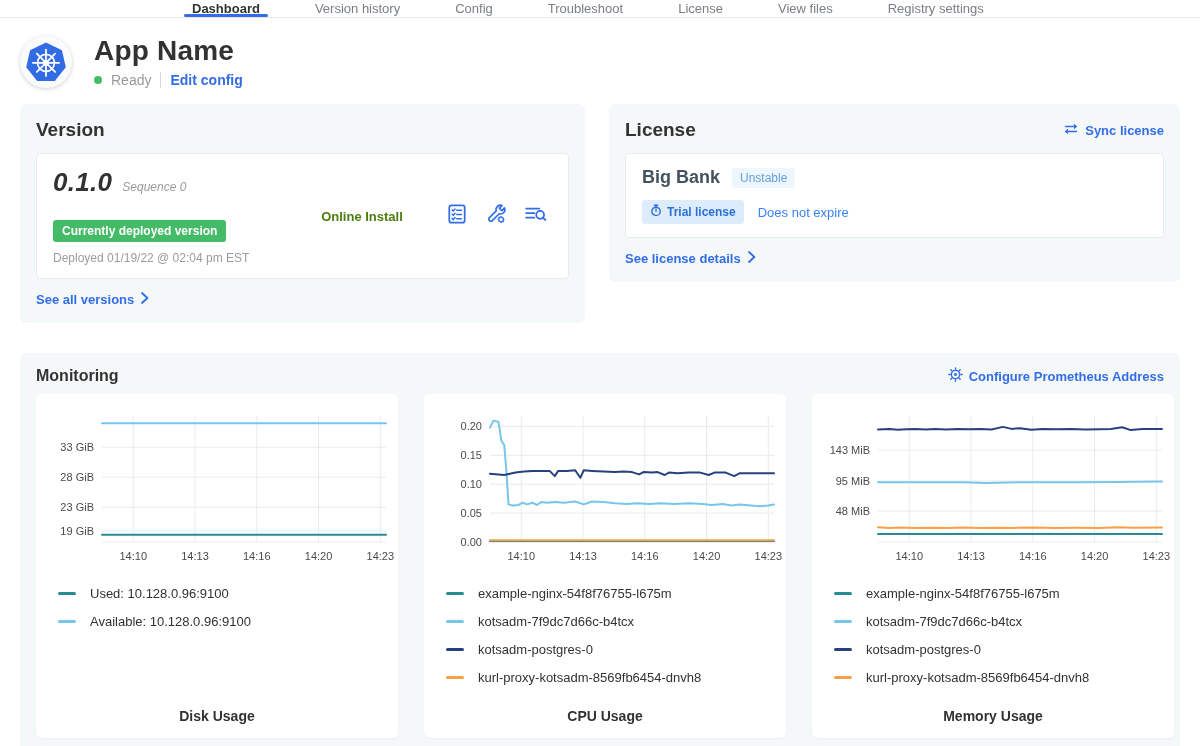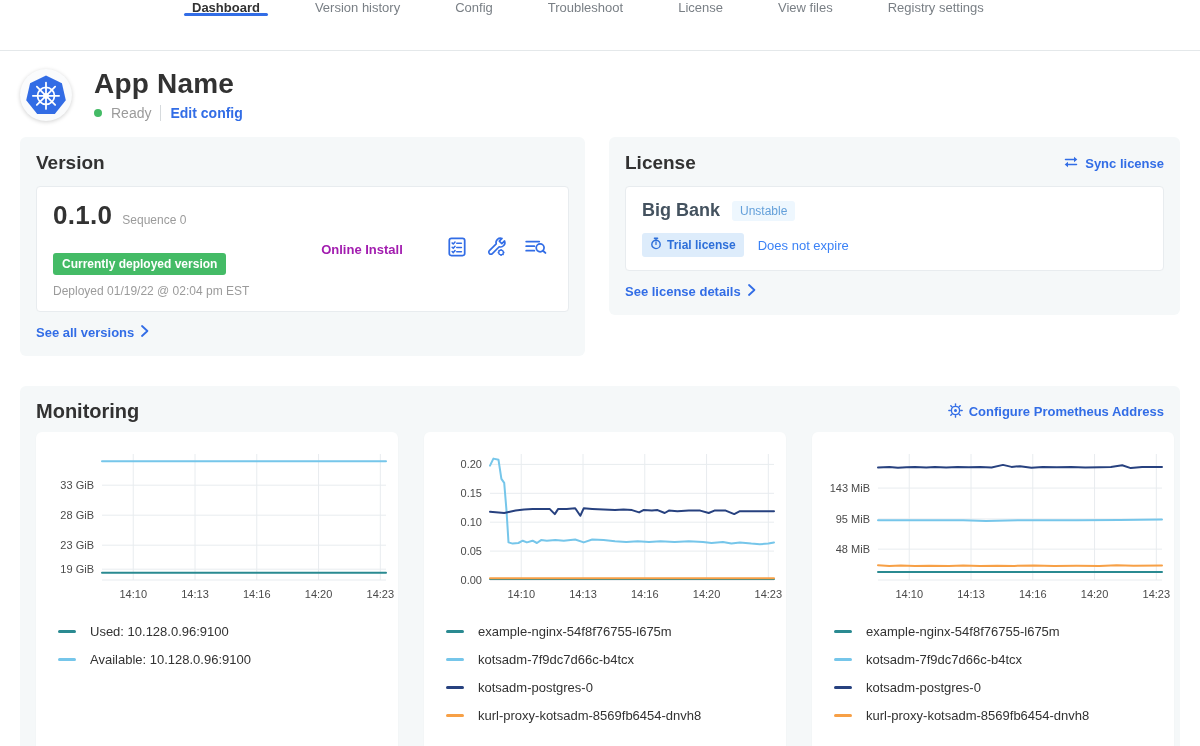--- a/index.html
+++ b/index.html
@@ -1,20 +1,20 @@
 <!DOCTYPE html>
 <html><head>
 <meta charset="utf-8">
 <style>
   html,body{margin:0;padding:0;width:1200px;height:746px;background:#ffffff;
     font-family:"Liberation Sans", sans-serif;color:#323232;overflow:hidden;}
   a{text-decoration:none;cursor:pointer;}
   
-  .topnav{display:flex;align-items:flex-start;gap:55px;padding:0 0 0 192px;
-    border-bottom:1px solid #e4e8ea;background:#fff;height:51px;box-sizing:border-box;}
+  .topnav{display:flex;align-items:center;gap:55px;padding:0 0 0 192px;
+    border-bottom:1px solid #e4e8ea;background:#fff;height:18px;box-sizing:border-box;}
   .tab{position:relative;display:flex;align-items:center;font-size:13px;color:#797f85;cursor:pointer;}
   .tab.active{color:#323232;font-weight:bold;}
   .tab.active::after{content:"";position:absolute;left:-8px;right:-8px;bottom:-1px;height:3px;
     background:#326de6;border-radius:2px;}
   
   .app-header{display:flex;align-items:center;gap:22px;padding:18px 20px 14px 20px;}
   .app-icon{width:52px;height:52px;border-radius:50%;background:#fafbfc;
     box-shadow:0 1px 4px rgba(0,0,0,0.18);display:flex;align-items:center;justify-content:center;}
   .app-title{font-size:28px;font-weight:bold;margin:0;line-height:30px;letter-spacing:0.2px;}
   .app-sub{display:flex;align-items:center;gap:9px;margin-top:6px;}
@@ -27,44 +27,44 @@
   .card{background:#f5f8f9;border-radius:6px;padding:15px 16px;box-sizing:border-box;}
   .version-card{width:565px;}
   .license-card{flex:1;}
   .card-head{display:flex;align-items:center;justify-content:space-between;}
   .card-head h2{font-size:19px;margin:0;font-weight:bold;}
   .head-links{display:flex;align-items:center;gap:22px;}
   .icon-link{display:flex;align-items:center;gap:6px;font-size:13px;font-weight:bold;color:#326de6;}
   .inner-box{background:#fff;border:1px solid #e8ecef;border-radius:4px;margin-top:12px;
     padding:13px 16px;display:flex;align-items:center;}
   .ver-left{min-width:225px;}
-  .ver-row{display:flex;align-items:baseline;gap:10px;}
+  .ver-row{display:flex;align-items:baseline;gap:10px;font-style:italic;}
   .ver-num{font-size:26px;font-weight:bold;letter-spacing:0.3px;}
   .seq{font-size:12px;color:#9b9b9b;}
   .badge-green{display:inline-block;background:#44bb66;color:#fff;font-size:12px;font-weight:bold;
     padding:4px 9px;border-radius:3px;margin-top:22px;}
   .deployed{font-size:12px;color:#9b9b9b;margin-top:9px;}
-  .install-type{flex:1;text-align:center;font-size:13px;font-weight:bold;color:#a21caf;}
+  .install-type{flex:1;text-align:center;font-size:13px;font-weight:bold;color:#4d7c0f;}
   .ver-icons{display:flex;align-items:center;gap:17px;padding-right:4px;}
   .ver-icons svg{cursor:pointer;}
   .see-link{display:inline-flex;align-items:center;gap:7px;margin-top:13px;font-size:13px;
     font-weight:bold;color:#326de6;}
   .cust-row{display:flex;align-items:center;gap:12px;}
   .cust-name{font-size:18px;font-weight:bold;color:#44525f;}
   .badge-channel{background:#eef7fe;color:#64a0da;font-size:12px;padding:3px 8px;border-radius:3px;}
   .lic-row2{display:flex;align-items:center;gap:14px;margin-top:12px;}
   .badge-trial{display:flex;align-items:center;gap:5px;background:#ddecfb;color:#2d6fd9;
     font-size:12px;font-weight:bold;padding:4px 8px;border-radius:3px;}
   .expiry{font-size:13px;color:#3b82f6;}
   .license-card .inner-box{display:block;}
   
   .monitoring{margin:30px 20px 0 20px;background:#f5f8f9;border-radius:6px;
     padding:14px 16px 14px 16px;box-sizing:border-box;}
   .mon-head{display:flex;align-items:center;justify-content:space-between;margin-bottom:9px;}
-  .mon-head h2{font-size:20px;margin:0;font-weight:bold;}
+  .mon-head h2{font-size:16px;margin:0;font-weight:bold;}
   .charts-row{display:flex;gap:26px;}
   .chart-card{width:362px;height:344px;background:#fff;border-radius:6px;position:relative;
     box-shadow:0 1px 2px rgba(0,0,0,0.04);padding-top:8px;box-sizing:border-box;}
   .chart-svg{display:block;width:362px;height:175px;}
   .legend{margin-top:2px;padding-left:22px;}
   .legend-item{display:flex;align-items:center;gap:14px;height:28px;}
   .legend-dash{width:18px;height:3px;border-radius:2px;flex:0 0 auto;}
   .legend-label{font-size:13px;color:#323232;}
   .chart-title{position:absolute;bottom:14px;left:0;right:0;text-align:center;
     font-size:14px;font-weight:bold;color:#323232;}

